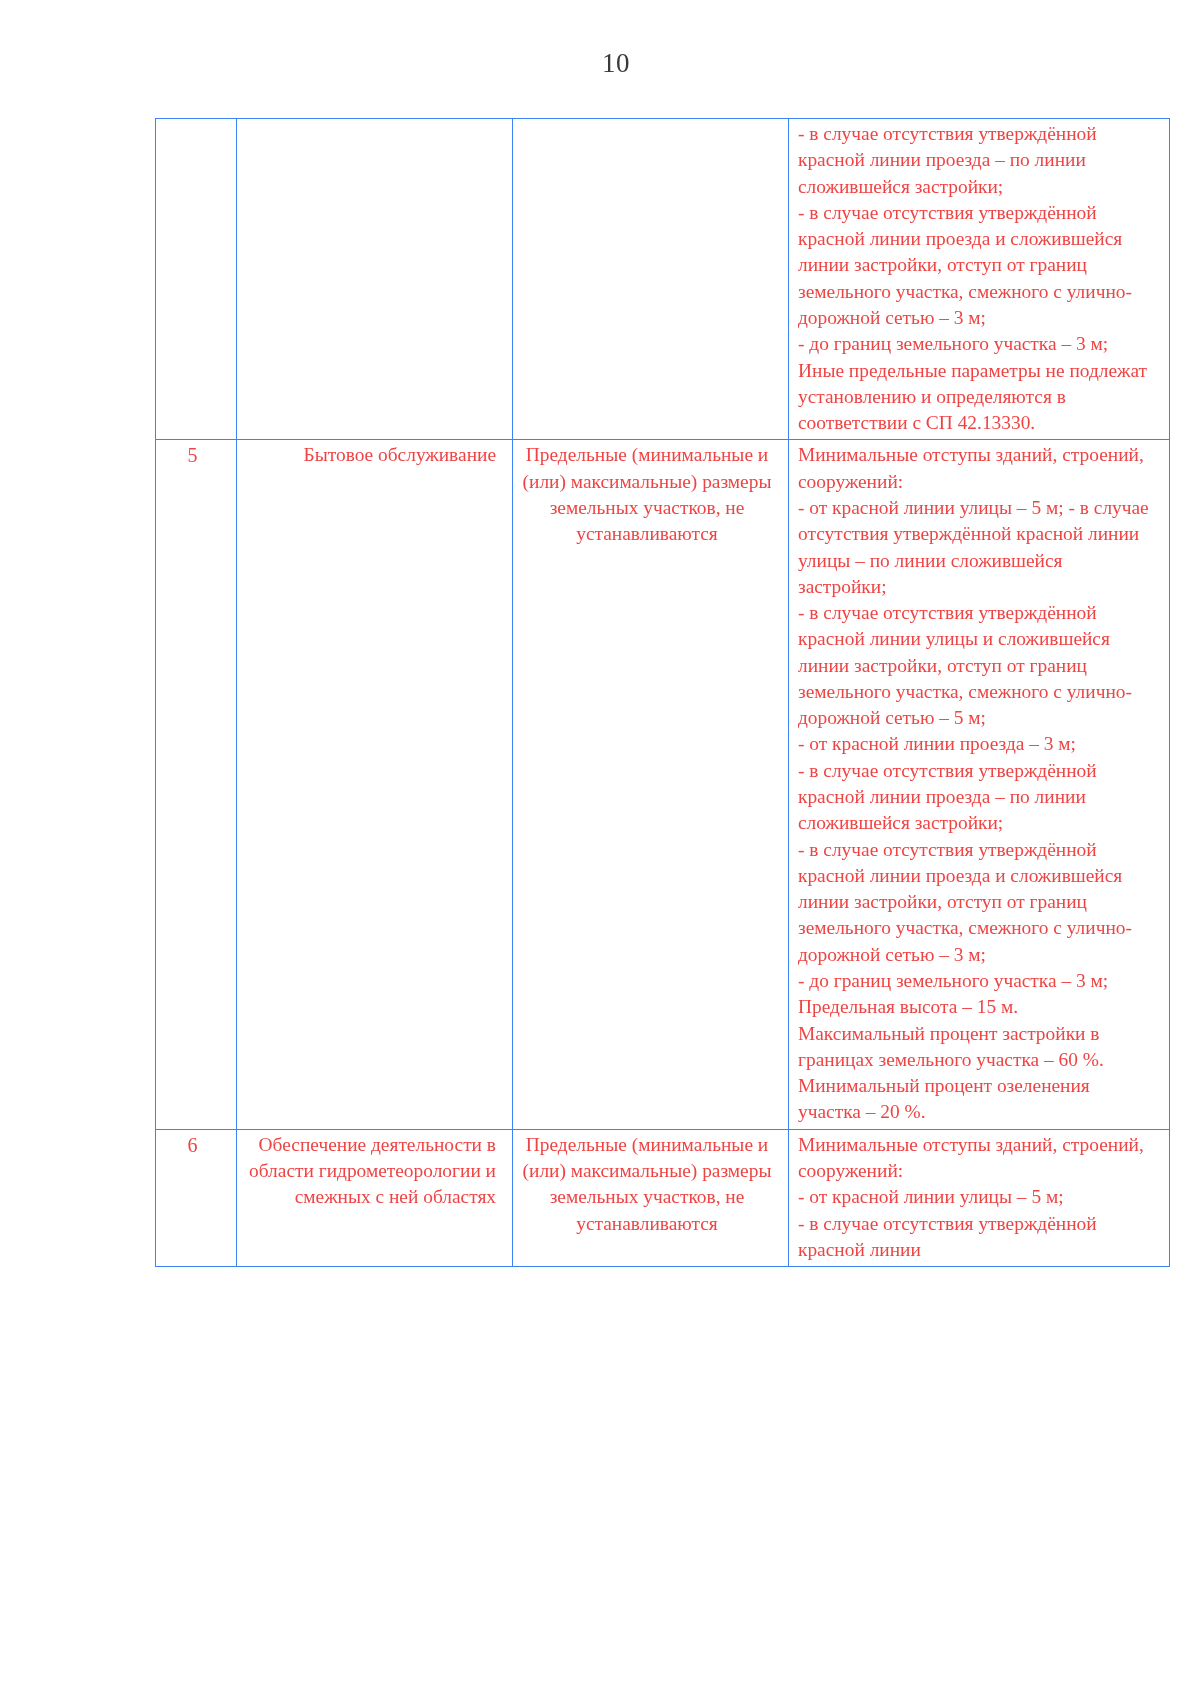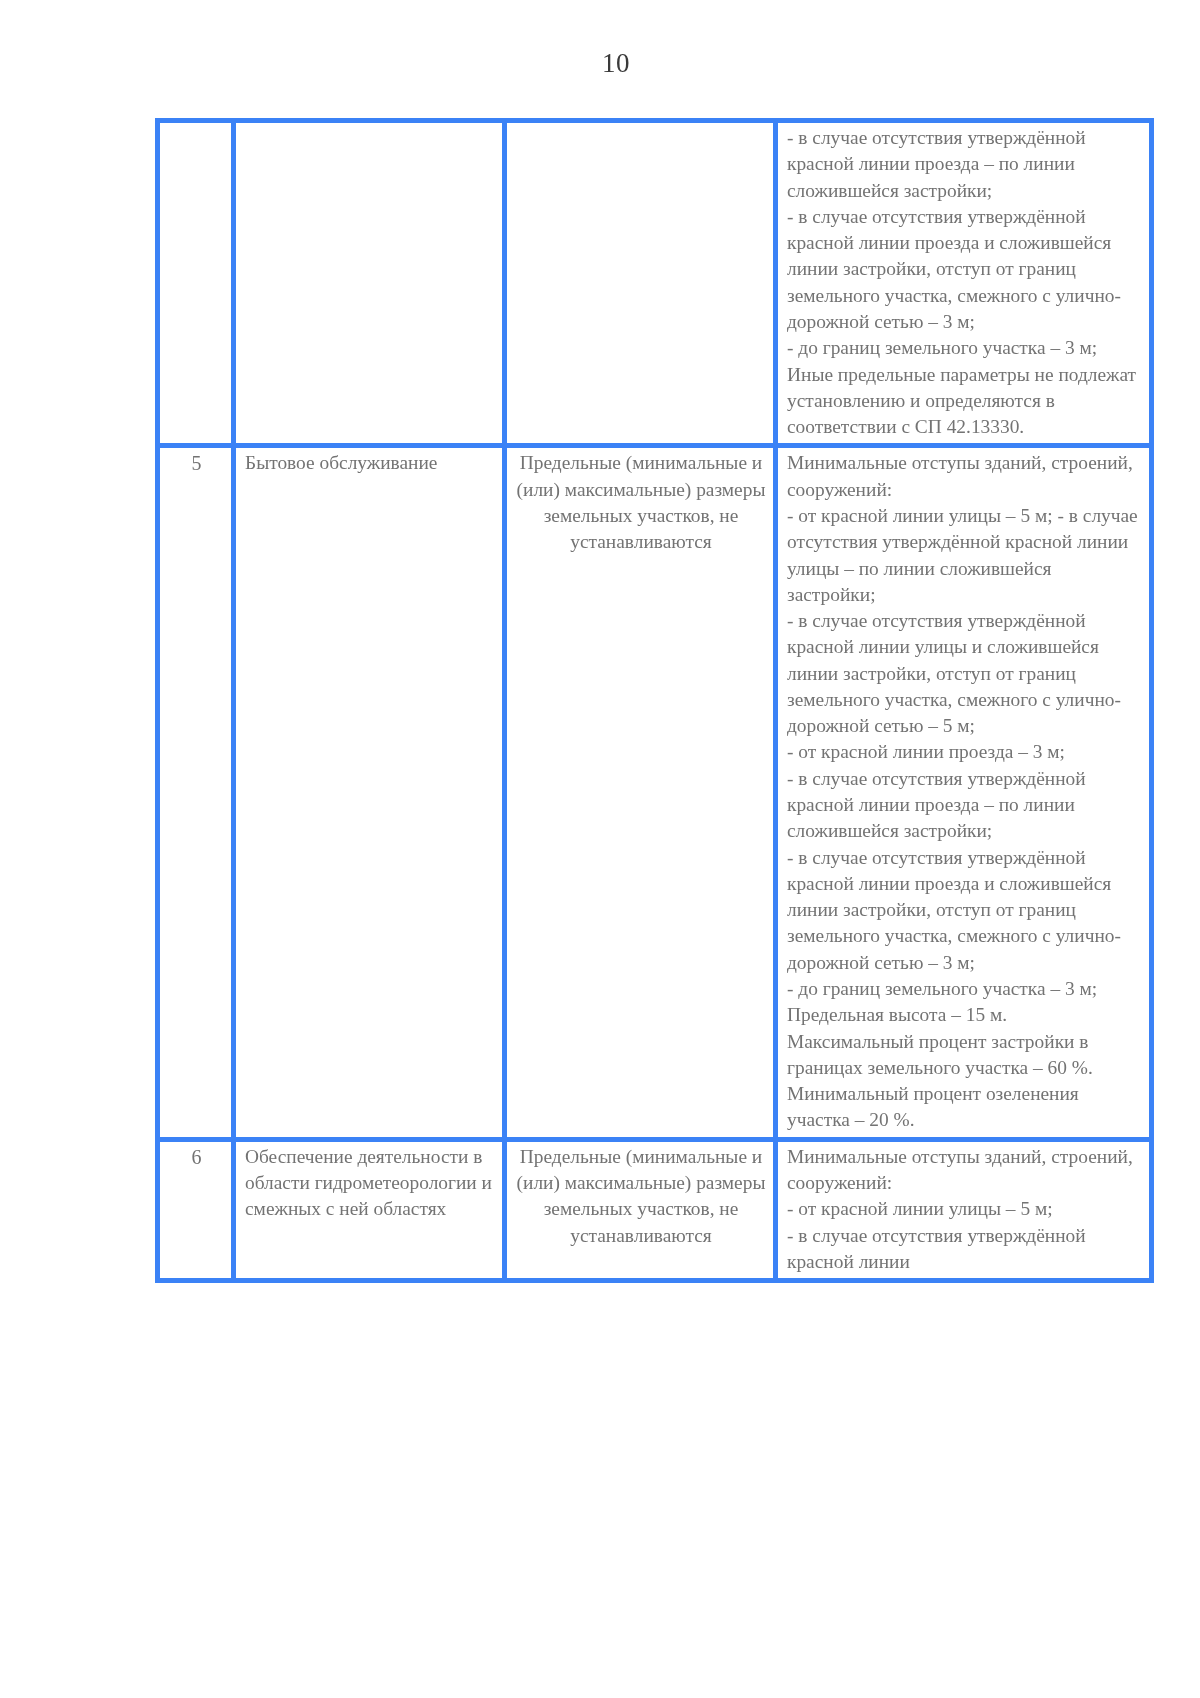--- a/index.html
+++ b/index.html
@@ -38,27 +38,27 @@
     width: 910px;
   }
   table.zoning {
     border-collapse: collapse;
     width: 910px;
     table-layout: fixed;
     font-size: 19.4px;
     line-height: 1.355;
   }
   table.zoning td {
-    border: 5px solid #3b82f6;
+    border: 1px solid #3b82f6;
     vertical-align: top;
-    padding: 2px 7px 3px 9px;
-    color: #737373;
+    padding: 2px 16px 3px 9px;
+    color: #ef4444;
   }
   .col-num   { width: 55px;  text-align: center; }
-  .col-name  { width: 250px; text-align: left; }
+  .col-name  { width: 250px; text-align: right; }
   .col-size  { width: 250px; text-align: center; }
   .col-param { width: 355px; text-align: left; }
 
   td.col-param { padding-left: 11px; padding-right: 8px; }
   td.col-size  { padding-left: 8px;  padding-right: 10px; margin-left: 35px; }
   td.col-name  { padding-left: 12px; }
   .num-cell {
     font-size: 20px;
     padding-top: 3px;
   }

